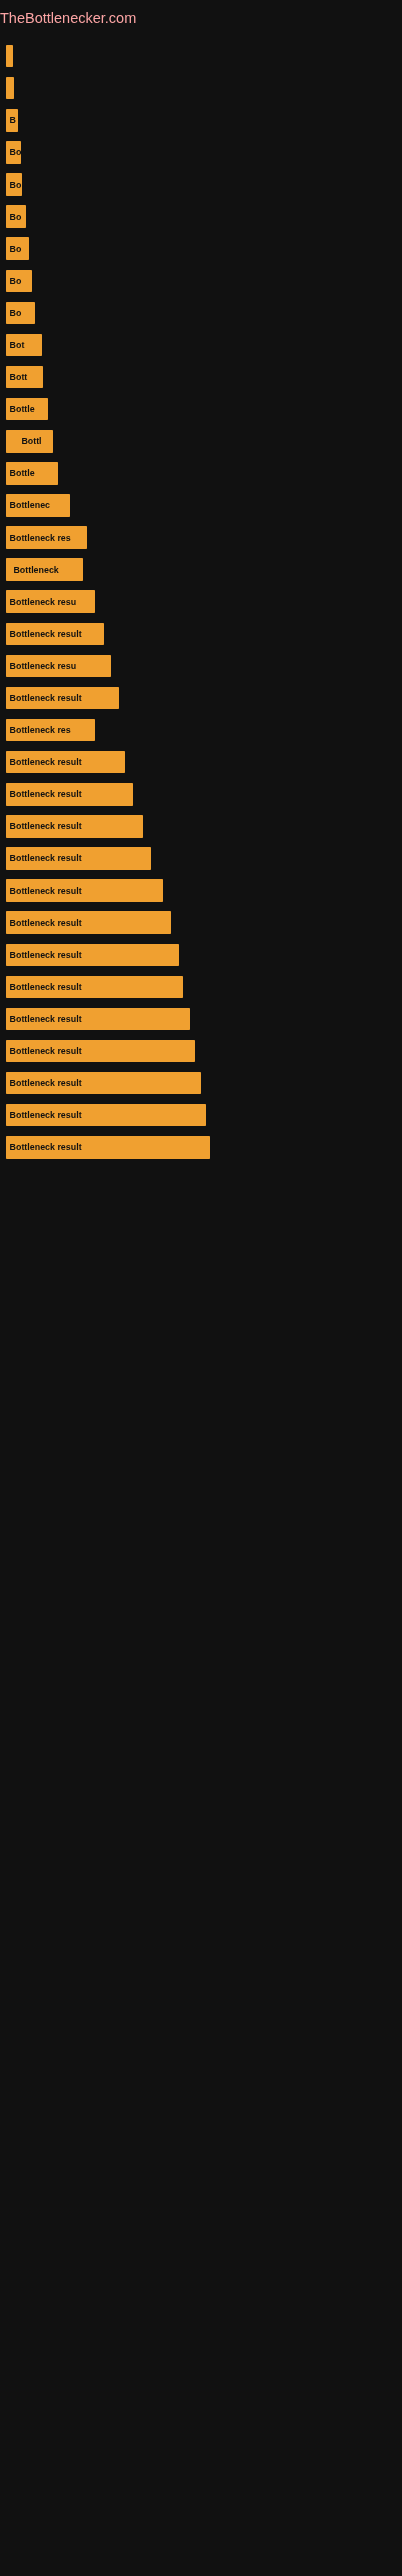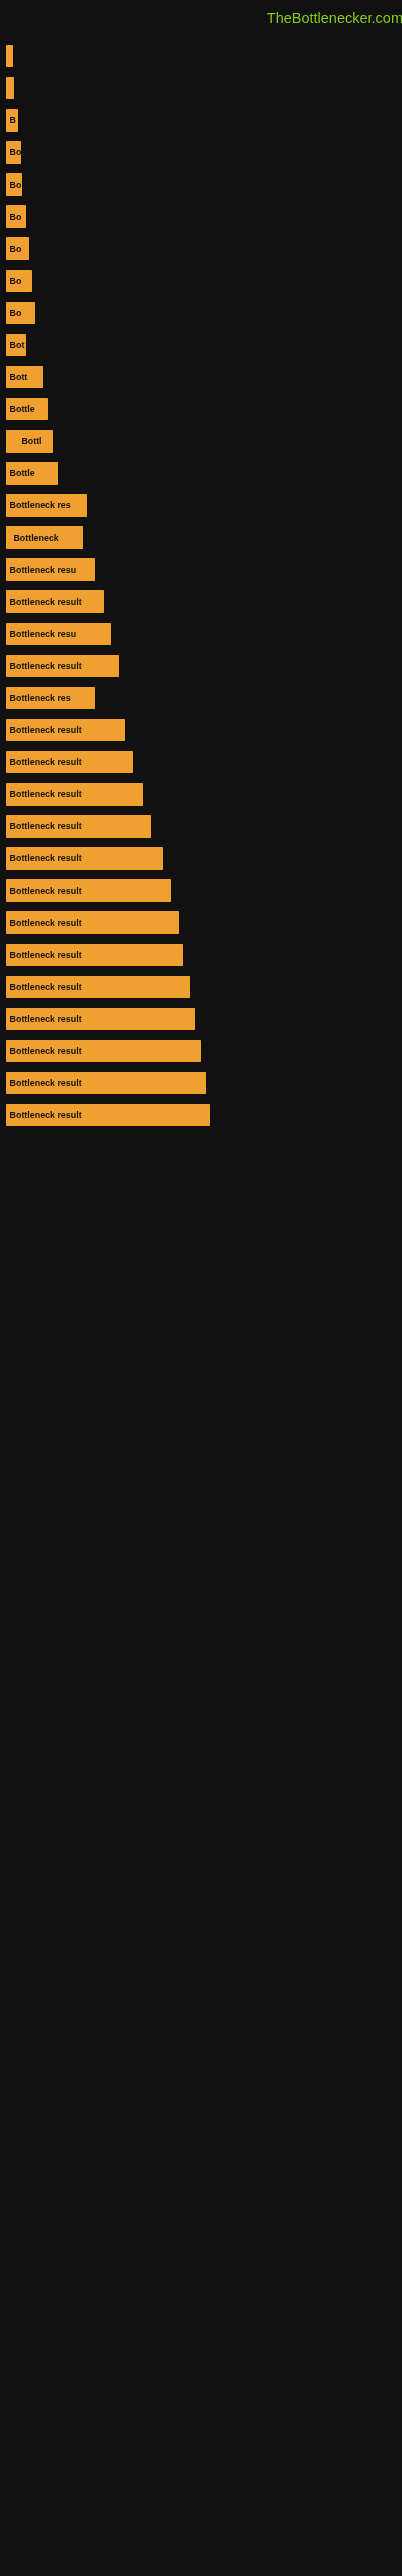--- a/index.html
+++ b/index.html
@@ -11,23 +11,23 @@
     body {
       background-color: #111111;
       width: 403px;
       min-height: 2576px;
       font-family: Arial, sans-serif;
       position: relative;
       overflow-x: hidden;
     }
 
     .site-title {
-      color: #84cc16;
+      color: #fca5a5;
       font-size: 14.5px;
-      text-align: right;
+      text-align: left;
       padding: 9.7px 0 6.4px 0;
       font-weight: normal;
     }
 
     .bars-container {
       padding: 8px 0 0 6.4px;
       display: flex;
       flex-direction: column;
       gap: 0px;
     }
@@ -103,21 +103,21 @@
       <div class="bar" style="width: 26px;">
         <span class="bar-label">Bo</span>
       </div>
     </div>
     <div class="bar-row">
       <div class="bar" style="width: 29px;">
         <span class="bar-label">Bo</span>
       </div>
     </div>
     <div class="bar-row">
-      <div class="bar" style="width: 20px;">
+      <div class="bar" style="width: 36px;">
         <span class="bar-label">Bot</span>
       </div>
     </div>
     <div class="bar-row">
       <div class="bar" style="width: 37px;">
         <span class="bar-label">Bott</span>
       </div>
     </div>
     <div class="bar-row">
       <div class="bar" style="width: 42px;">
@@ -128,20 +128,25 @@
       <div class="bar" style="width: 47px; justify-content: center;">
         <span class="bar-label">Bottl</span>
       </div>
     </div>
     <div class="bar-row">
       <div class="bar" style="width: 52px;">
         <span class="bar-label">Bottle</span>
       </div>
     </div>
     <div class="bar-row">
+      <div class="bar" style="width: 64px;">
+        <span class="bar-label">Bottlenec</span>
+      </div>
+    </div>
+    <div class="bar-row">
       <div class="bar" style="width: 81px;">
         <span class="bar-label">Bottleneck res</span>
       </div>
     </div>
     <div class="bar-row">
       <div class="bar" style="width: 77px; padding-left: 7px;">
         <span class="bar-label">Bottleneck</span>
       </div>
     </div>
     <div class="bar-row">

